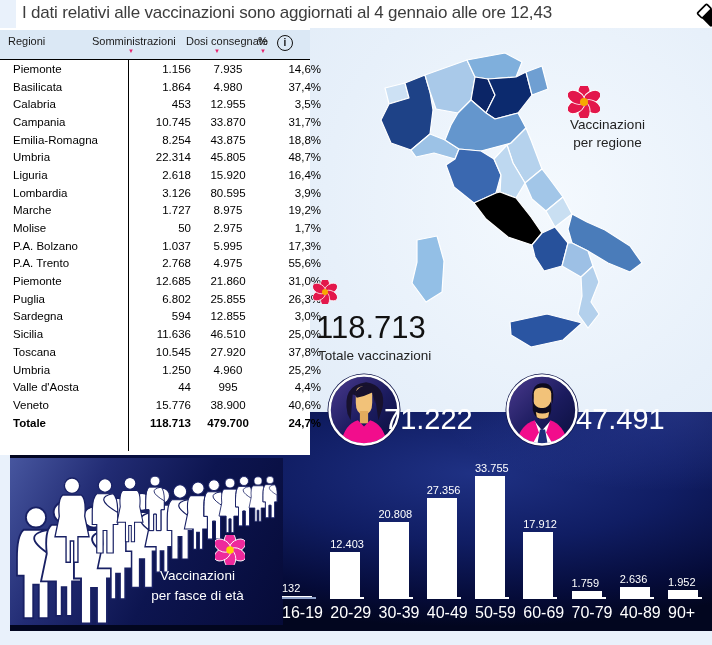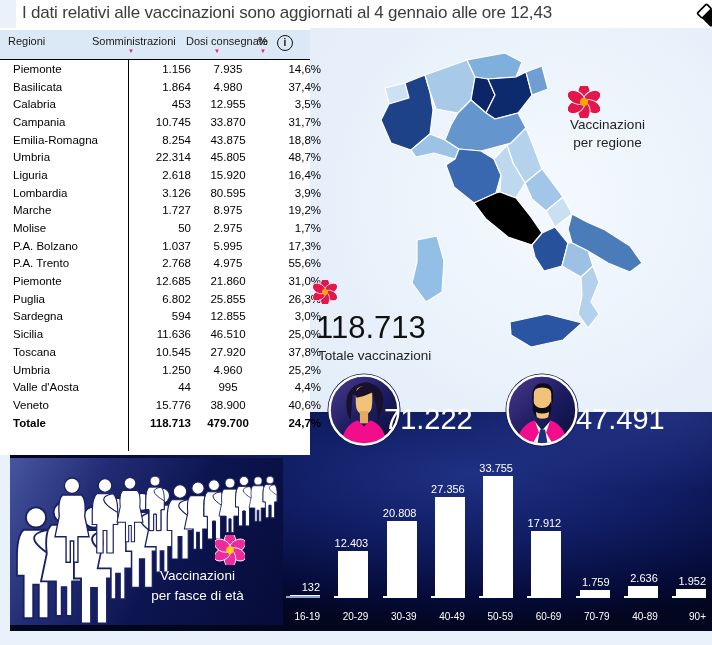--- a/index.html
+++ b/index.html
@@ -52,26 +52,26 @@
   
   .crowd{position:absolute;left:10px;top:458px;width:273px;height:167px;z-index:3;
          background:linear-gradient(118deg,#47569f 0%,#222c74 28%,#0d1550 58%,#060b38 100%);}
   .crowd svg{position:absolute;left:0;top:0;}
   .crowd-sil{fill:#ffffff;stroke:#182064;stroke-width:1.6;}
   .age-caption{position:absolute;left:120px;top:108px;width:135px;text-align:center;font-size:13.5px;color:#fff;line-height:20px;}
 
   
   .barchart{position:absolute;left:282px;top:462px;width:424px;height:160px;z-index:4;
             display:flex;justify-content:space-between;align-items:flex-end;}
-  .bar-col{display:flex;flex-direction:column;align-items:flex-end;justify-content:flex-end;width:38px;height:160px;cursor:pointer;}
+  .bar-col{display:flex;flex-direction:column;align-items:flex-start;justify-content:flex-end;width:38px;height:160px;cursor:pointer;}
   .bar-val{font-size:11px;color:#fff;margin-bottom:2px;white-space:nowrap;}
   .bar{width:30px;background:#ffffff;}
   .bar-base{width:34px;height:2px;background:#ffffff;margin-top:0;}
   .bar-base.dim{background:#8fa2c9;}
-  .bar-cat{font-size:10px;color:#fff;margin-top:13px;white-space:nowrap;}
+  .bar-cat{font-size:16px;color:#fff;margin-top:5px;white-space:nowrap;}
 </style>
 </head>
 <body>
 
 <div class="stage">
 
   <div class="title-strip">
     <div class="page-title">I dati relativi alle vaccinazioni sono aggiornati al 4 gennaio alle ore 12,43</div>
     <svg class="title-icon" viewBox="0 0 40 40">
       <g transform="rotate(45 20 19)">

